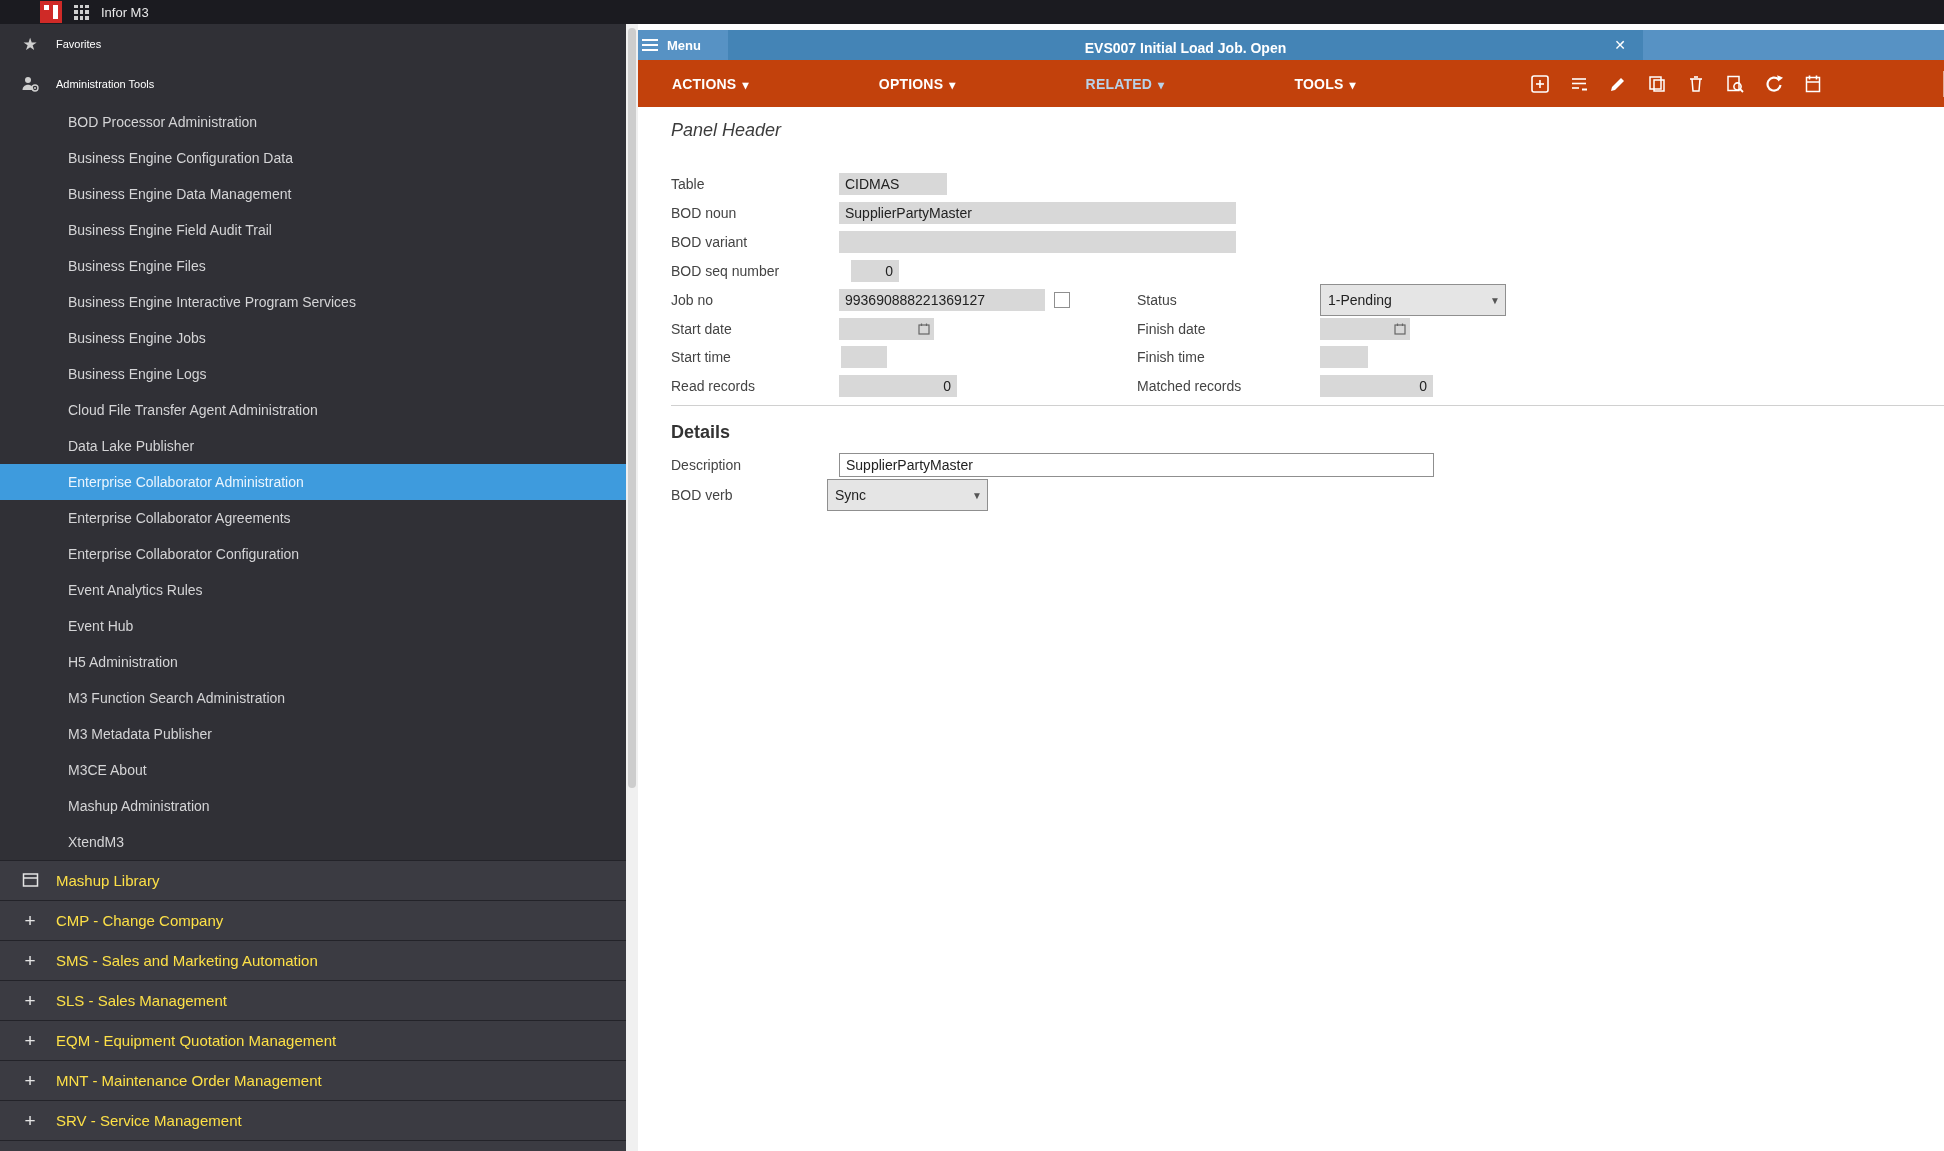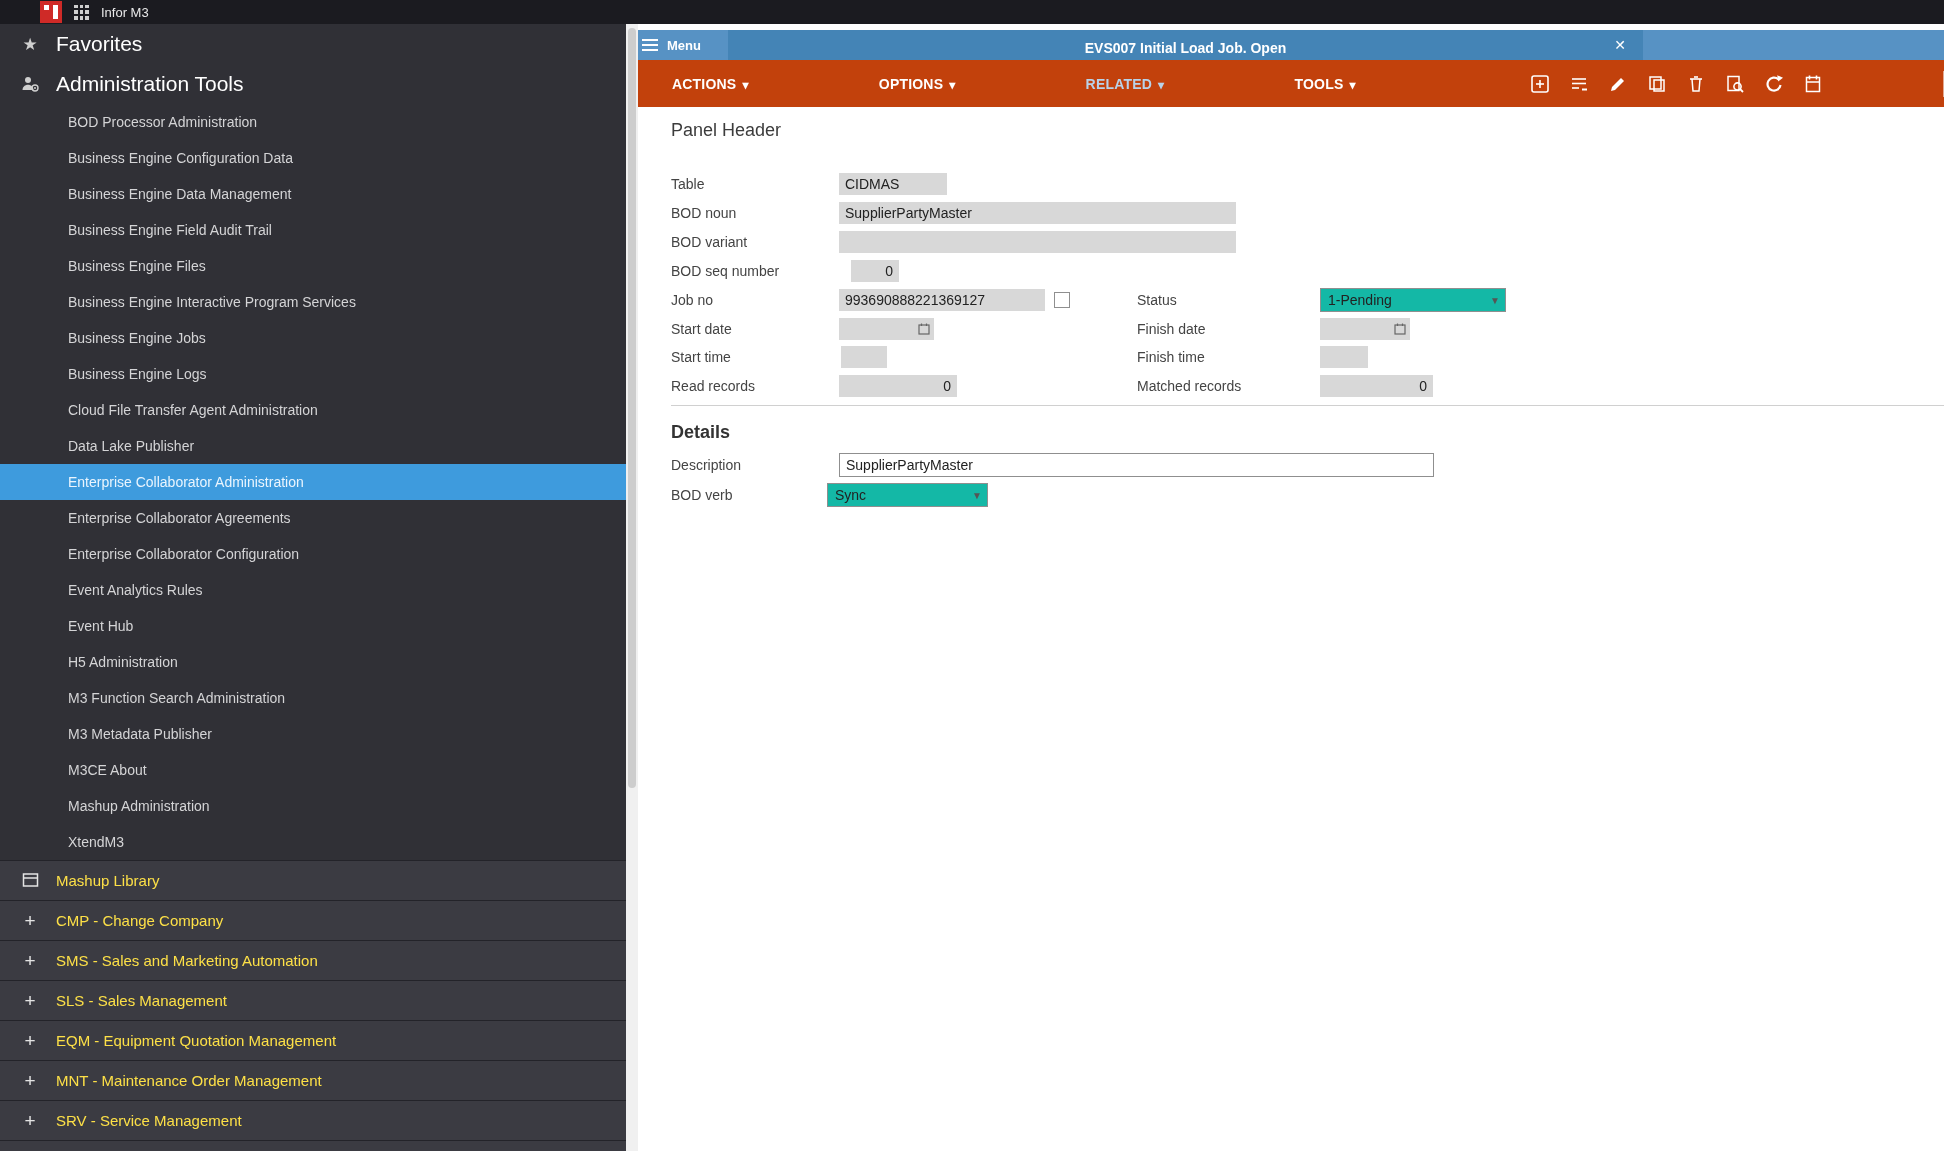--- a/index.html
+++ b/index.html
@@ -14,21 +14,21 @@
   .logo::after  { content:""; position:absolute; right:4px; top:4px; width:5px; height:14px; background:#fff; }
   .grid-icon { width:15px; height:15px; margin-left:12px; display:grid;
                grid-template-columns:repeat(3,1fr); grid-template-rows:repeat(3,1fr); gap:2px; }
   .grid-icon i { background:#cfcfcf; }
   .topbar-title { color:#e8e8e8; font-size:13px; margin-left:12px; }
 
   
   .sidebar { position:absolute; top:24px; left:0; width:626px; height:1127px;
              background:#303036; overflow:hidden; }
   .side-top { height:40px; display:flex; align-items:center; padding-left:20px; gap:16px;
-              color:#ffffff; font-size:21px; cursor:default; }
+              color:#ffffff; font-size:11px; cursor:default; }
   .star-glyph { color:#cfcfcf; font-size:17px; width:20px; text-align:center; }
   .star-glyph::before { content:"★"; }
   .side-icon { width:20px; display:flex; justify-content:center; }
 
   .sub-item { height:36px; line-height:36px; padding-left:68px; color:#d4d4d6; font-size:14px;
               white-space:nowrap; cursor:default; }
   .sub-item.selected { background:#3e9bdd; color:#eaf5fe; }
 
   .section-row { height:40px; display:flex; align-items:center; padding-left:20px; gap:16px;
                  background:#3b3b42; border-top:1px solid #232329; color:#fde047; font-size:15px; }
@@ -72,21 +72,21 @@
 
   .form-row { position:absolute; left:33px; right:0; height:28px; }
   .flabel { position:absolute; top:50%; transform:translateY(-50%); font-size:14px; color:#444; white-space:nowrap; }
   .lab2 { left:466px; }
   .field { position:absolute; top:50%; transform:translateY(-50%); height:22px; line-height:22px;
            font-size:14px; color:#222; }
   .ro { background:#d8d8d8; }
   .txt { padding-left:6px; white-space:nowrap; overflow:hidden; }
   .num { text-align:right; padding-right:6px; }
   .editable { background:#fff; border:1px solid #8f8f8f; height:24px; line-height:22px; }
-  .dropdown { background:#14b8a6; border:1px solid #8f8f8f; height:24px; display:flex; align-items:center;
+  .dropdown { background:#e5e5e5; border:1px solid #8f8f8f; height:32px; display:flex; align-items:center;
               justify-content:space-between; padding:0 5px 0 7px; line-height:normal; cursor:pointer; }
   .dropdown .dd-caret { color:#555; font-size:12px; }
   .dropdown .dd-caret::before { content:"▼"; font-size:10px; }
   .datefield { display:flex; align-items:center; justify-content:flex-end; padding-right:4px; }
   .checkbox { position:absolute; top:50%; transform:translateY(-50%); width:16px; height:16px;
               background:#fff; border:1px solid #8f8f8f; cursor:pointer; }
   .divider { position:absolute; left:33px; right:0; height:1px; background:#d0d0d0; }
 </style>
 </head>
 <body>
@@ -273,21 +273,21 @@
             <rect x="3.5" y="3.5" width="13" height="14" fill="none" stroke="#fff" stroke-width="1.5"></rect>
             <line x1="6.5" y1="1.5" x2="6.5" y2="5.5" stroke="#fff" stroke-width="1.6"></line>
             <line x1="13.5" y1="1.5" x2="13.5" y2="5.5" stroke="#fff" stroke-width="1.6"></line>
             <line x1="3.5" y1="8" x2="16.5" y2="8" stroke="#fff" stroke-width="1.5"></line>
           </svg>
       </span>
     </span>
     <span class="tb-sep"></span>
   </div>
 
-  <div class="sect-heading" style="top:96px;">Panel Header</div>
+  <div class="sect-heading" style="top:96px;font-style:italic;">Panel Header</div>
 
   <div class="form-row" style="top:146px;">
     <span class="flabel">Table</span>
     <div class="field ro txt" style="left:168px; width:108px;">CIDMAS</div>
   </div>
 
   <div class="form-row" style="top:175px;">
     <span class="flabel">BOD noun</span>
     <div class="field ro txt" style="left:168px; width:397px;">SupplierPartyMaster</div>
   </div>

